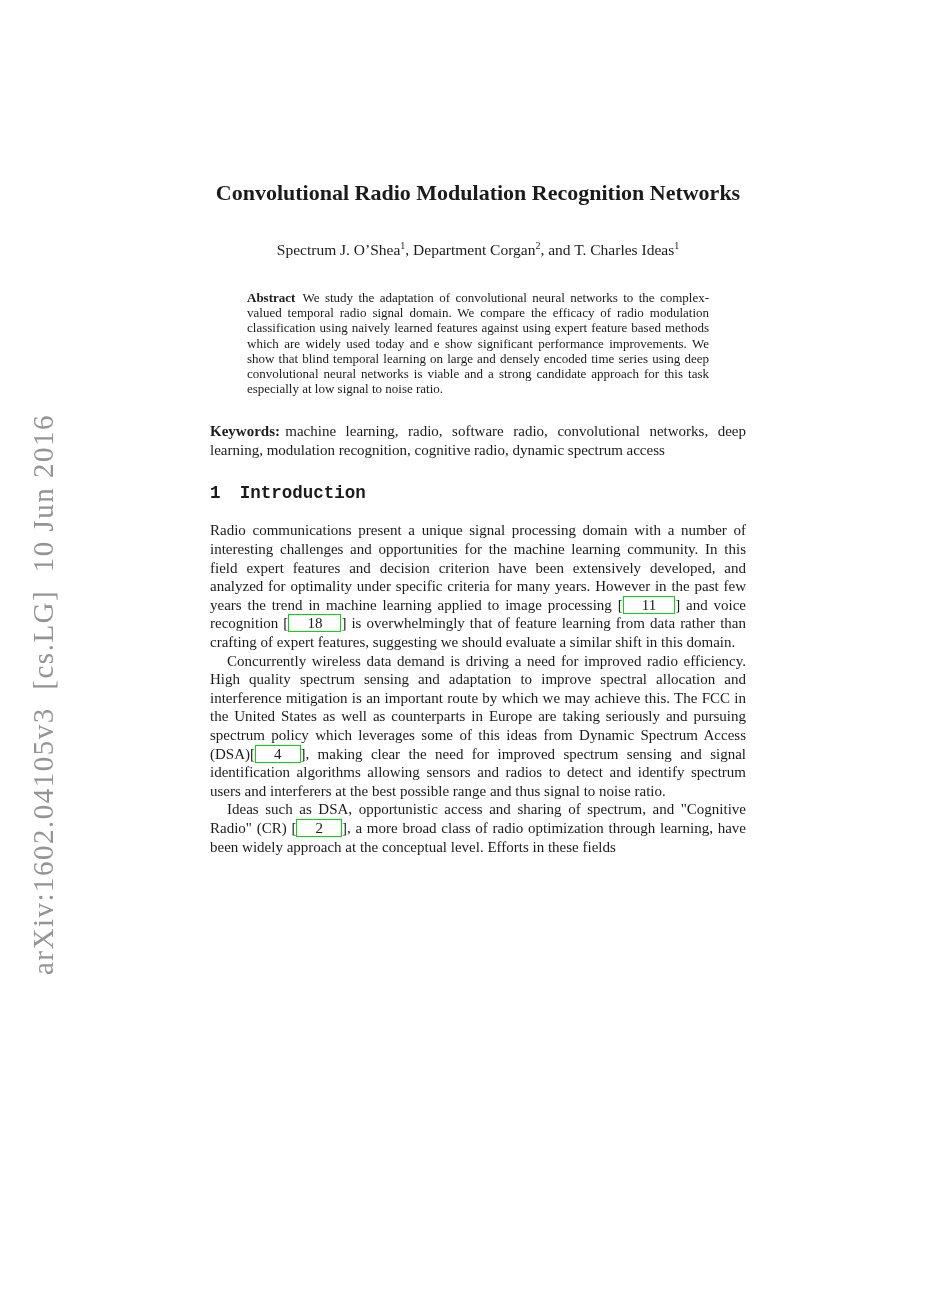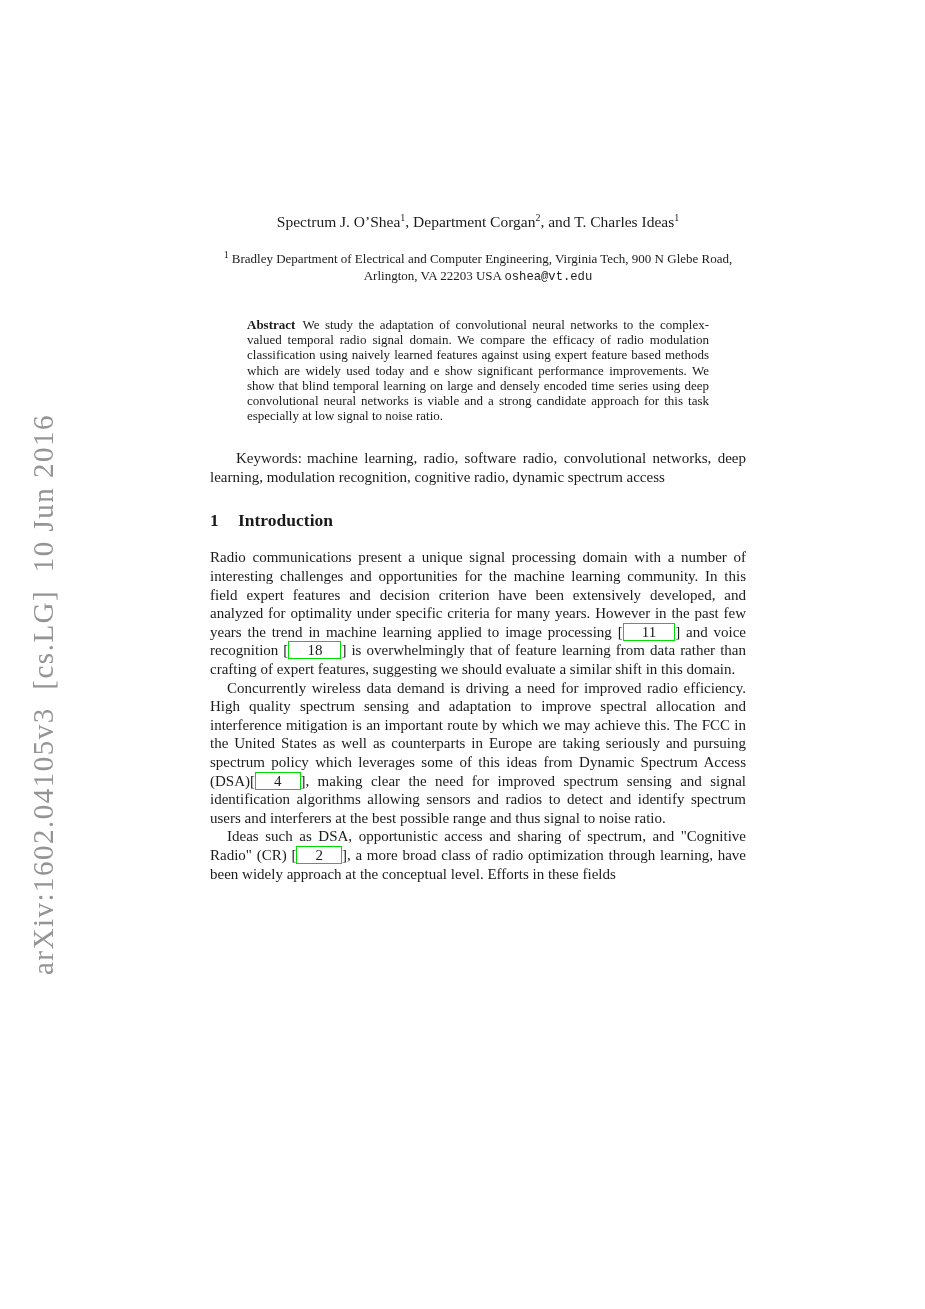--- a/index.html
+++ b/index.html
@@ -67,26 +67,27 @@
     line-height: 15.2px;
     text-align: justify;
   }
   .abstract .label { font-weight: bold; margin-right: 0.55em; }
   .keywords {
     margin-top: 26px;
     font-size: 15px;
     line-height: 18.5px;
     text-align: justify;
   }
-  .keywords .label { font-weight: normal; margin-right: 0.35em; margin-left: 26px; }
+  .keywords .label { font-weight: bold; margin-right: 0.35em; }
   .heading {
     margin-top: 23px;
     font-size: 17.5px;
     line-height: 22px;
     font-weight: bold;
+    font-family: Liberation Mono, monospace;
   }
   .heading .secnum { margin-right: 1.1em; }
   .para {
     margin: 0;
     font-size: 15px;
     line-height: 18.6px;
     text-align: justify;
   }
   .para.first { margin-top: 17px; }
   .para.indent { text-indent: 17px; }
@@ -98,25 +99,25 @@
 </style>
 </head>
 <body>
 
 <div class="page">
 
   <div class="watermark">arXiv:1602.04105v3  [cs.LG]  10 Jun 2016</div>
 
   <div class="content">
 
+    <div class="title">Convolutional Radio Modulation Recognition Networks</div>
 
     <div class="authors"><span>Spectrum J. O’Shea</span><sup>1</sup><span>, </span><span>Department Corgan</span><sup>2</sup><span>, and </span><span>T. Charles Ideas</span><sup>1</sup></div>
 
     <div class="affils">
-      <div class="affil"><sup>1</sup><span>Bradley Department of Electrical and Computer Engineering, Virginia Tech, 900 N Glebe Road, Arlington, VA 22203 USA </span><span class="email">oshea@vt.edu</span></div>
     </div>
 
     <div class="abstract"><span class="label">Abstract</span><span>We study the adaptation of convolutional neural networks to the complex-valued temporal radio signal domain. We compare the efficacy of radio modulation classification using naively learned features against using expert feature based methods which are widely used today and e show significant performance improvements. We show that blind temporal learning on large and densely encoded time series using deep convolutional neural networks is viable and a strong candidate approach for this task especially at low signal to noise ratio.</span></div>
 
     <div class="keywords"><span class="label">Keywords:</span><span>machine learning, radio, software radio, convolutional networks, deep learning, modulation recognition, cognitive radio, dynamic spectrum access</span></div>
 
     <div class="heading"><span class="secnum">1</span><span>Introduction</span></div>
 
     <p class="para first"><span>Radio communications present a unique signal processing domain with a number of interesting challenges and opportunities for the machine learning community. In this field expert features and decision criterion have been extensively developed, and analyzed for optimality under specific criteria for many years. However in the past few years the trend in machine learning applied to image processing [</span><span class="cite">11</span><span>] and voice recognition [</span><span class="cite">18</span><span>] is overwhelmingly that of feature learning from data rather than crafting of expert features, suggesting we should evaluate a similar shift in this domain.</span></p>
 

